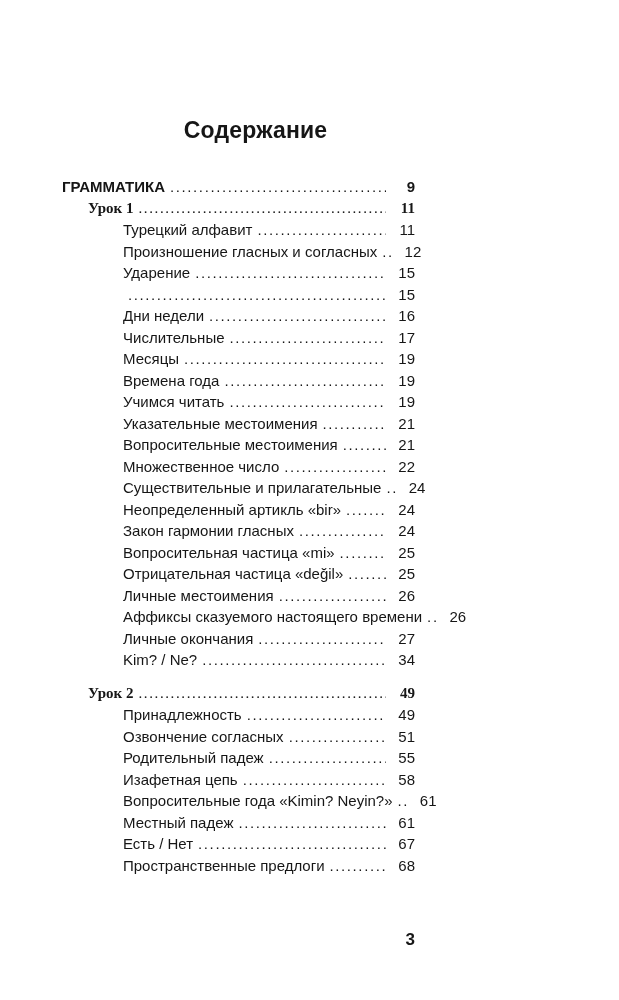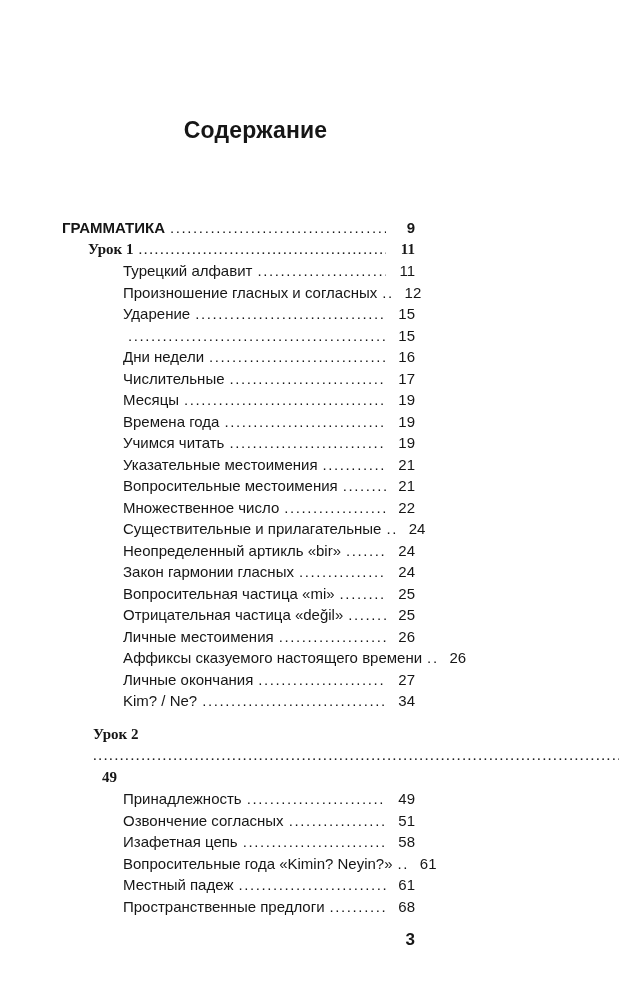--- a/index.html
+++ b/index.html
@@ -23,35 +23,35 @@
   }
   .title {
     margin: 0;
     padding-top: 117px;
     text-align: center;
     font-size: 23px;
     font-weight: bold;
     letter-spacing: 0.2px;
   }
   .toc {
-    margin-top: 73px;
+    margin-top: 32px;
     padding-left: 62px;
     padding-right: 96px;
   }
   .toc-row {
     display: flex;
     align-items: baseline;
     font-size: 15px;
     line-height: 21.5px;
     font-weight: normal;
   }
   .toc-row.bold { font-weight: bold; }
   .toc-row.level-1 { padding-left: 26px; font-family: Liberation Serif, serif; }
   .toc-row.level-2 { padding-left: 61px; }
-  .toc-row.gap-before { margin-top: 12px; flex-direction: column; }
+  .toc-row.gap-before { margin-top: 12px; }
   .toc-label {
     flex: 0 0 auto;
     white-space: nowrap;
   }
   .toc-dots {
     flex: 1 1 auto;
     overflow: hidden;
     white-space: nowrap;
     margin: 0 5px 0 5px;
     min-width: 10px;
@@ -207,35 +207,45 @@
     <span class="toc-label">Принадлежность</span>
     <span class="toc-dots"></span>
     <span class="toc-page">49</span>
   </div>
       <div class="toc-row level-2">
     <span class="toc-label">Озвончение согласных</span>
     <span class="toc-dots"></span>
     <span class="toc-page">51</span>
   </div>
       <div class="toc-row level-2">
+    <span class="toc-label">Родительный падеж</span>
+    <span class="toc-dots"></span>
+    <span class="toc-page">55</span>
+  </div>
+      <div class="toc-row level-2">
     <span class="toc-label">Изафетная цепь</span>
     <span class="toc-dots"></span>
     <span class="toc-page">58</span>
   </div>
       <div class="toc-row level-2">
     <span class="toc-label">Вопросительные года «Kimin? Neyin?»</span>
     <span class="toc-dots"></span>
     <span class="toc-page">61</span>
   </div>
       <div class="toc-row level-2">
     <span class="toc-label">Местный падеж</span>
     <span class="toc-dots"></span>
     <span class="toc-page">61</span>
   </div>
       <div class="toc-row level-2">
+    <span class="toc-label">Есть / Нет</span>
+    <span class="toc-dots"></span>
+    <span class="toc-page">67</span>
+  </div>
+      <div class="toc-row level-2">
     <span class="toc-label">Пространственные предлоги</span>
     <span class="toc-dots"></span>
     <span class="toc-page">68</span>
   </div>
     </div>
 
   <div class="footer-page-number">3</div>
 
 </div>
 

